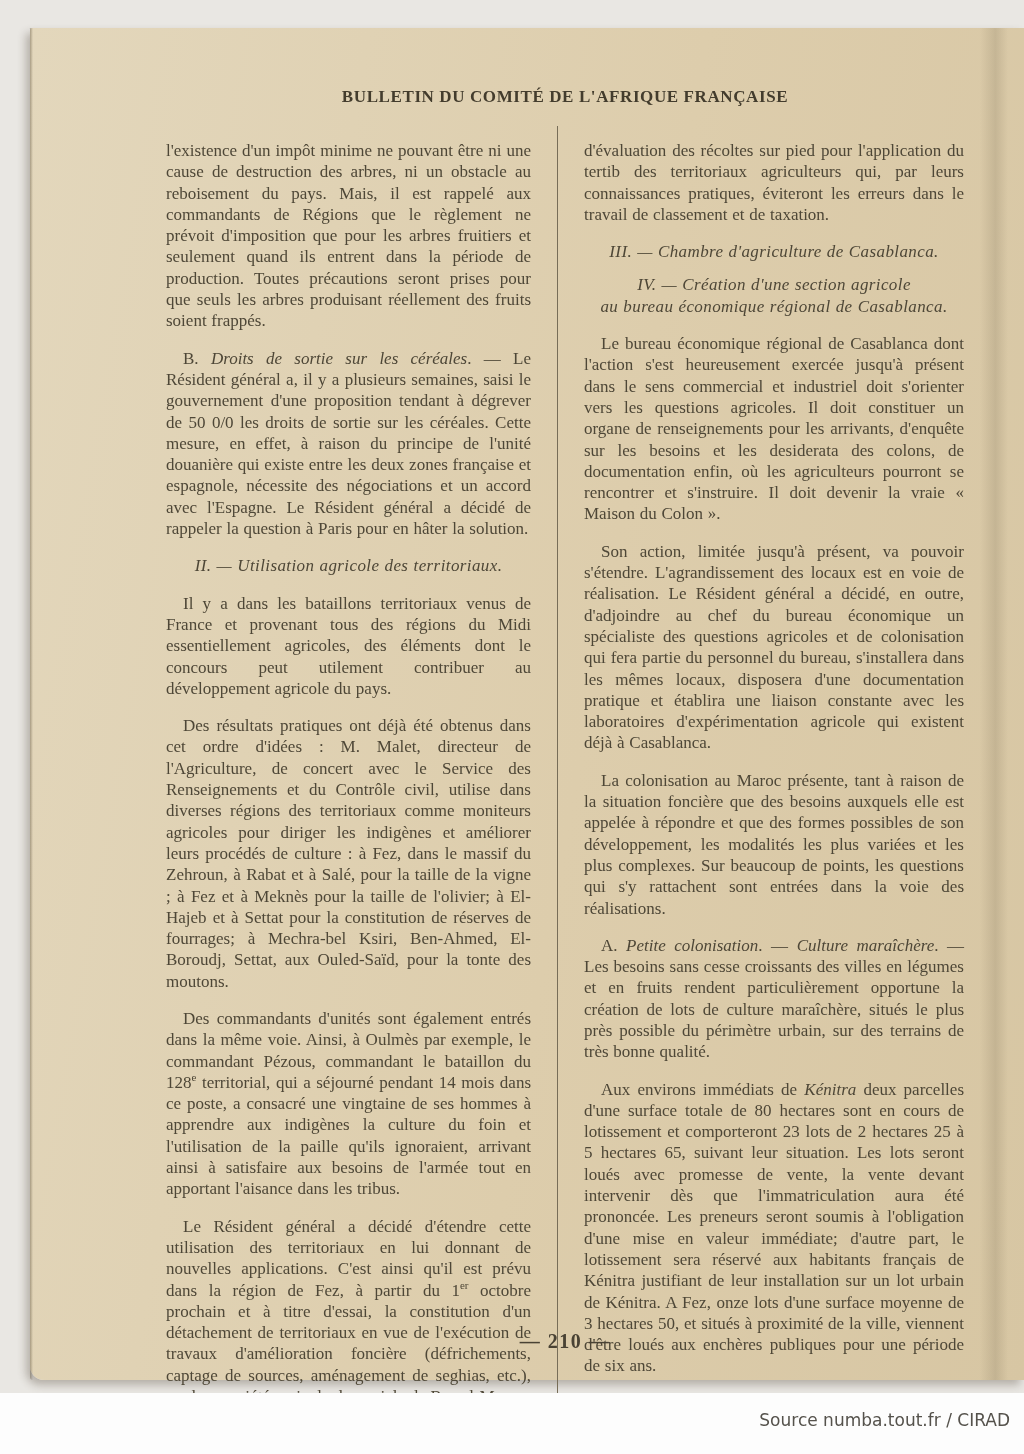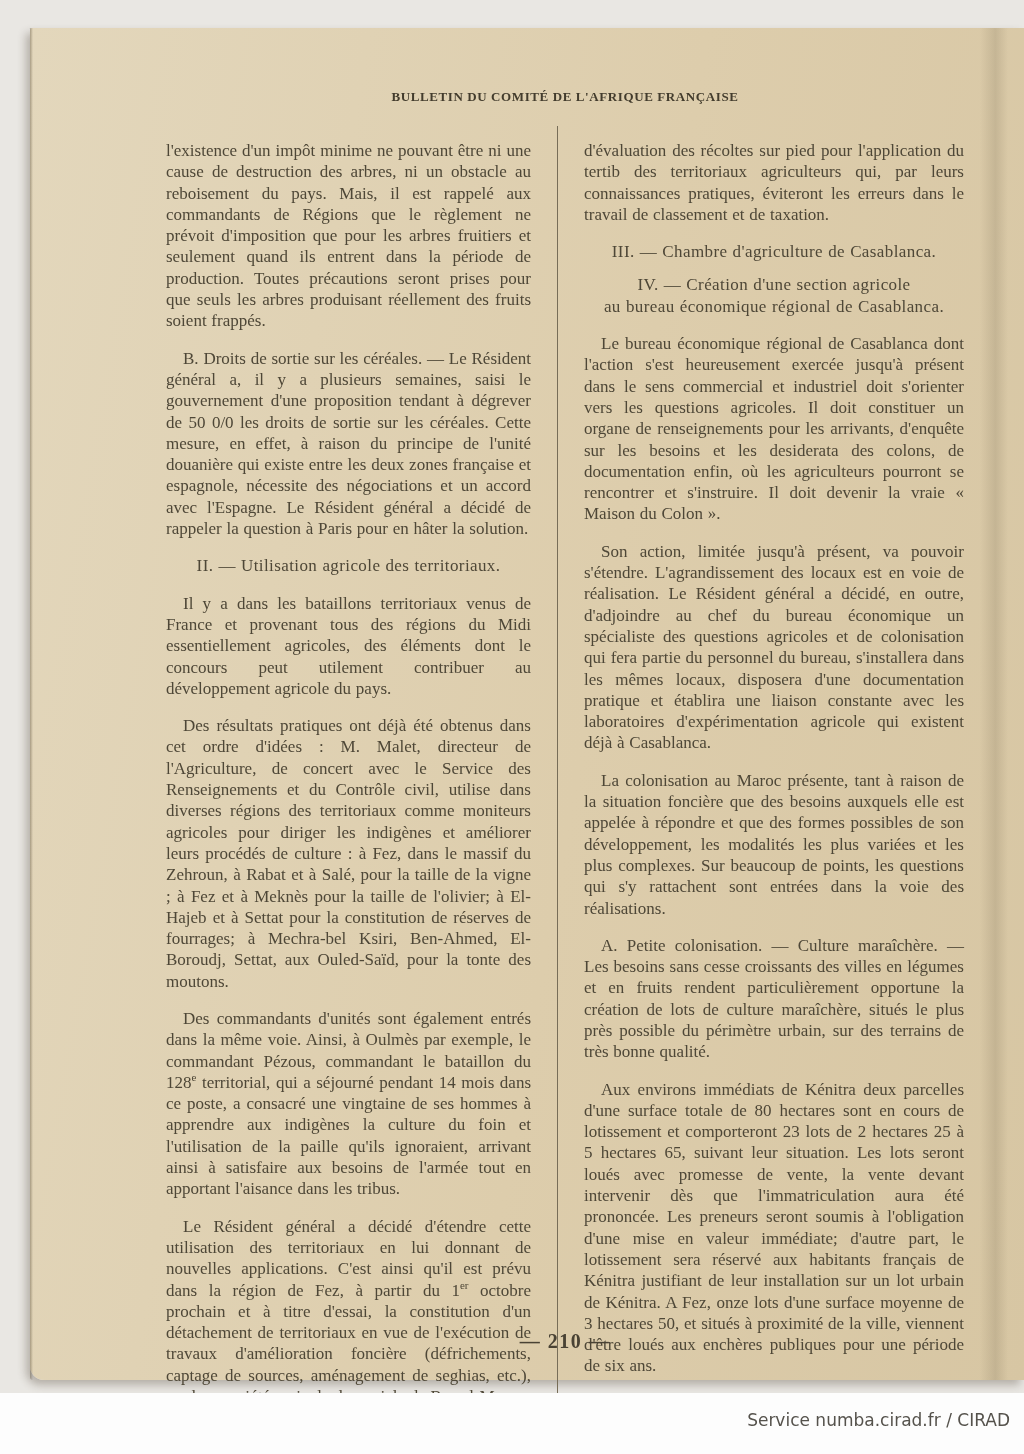--- a/index.html
+++ b/index.html
@@ -15,40 +15,40 @@
   .paper::before { content:''; position:absolute; left:0; top:0; bottom:0; width:3px;
     background:linear-gradient(90deg,rgba(80,68,48,.40),rgba(80,68,48,0));
     border-radius:2px 0 0 14px; }
   .paper::after { content:''; position:absolute; right:16px; top:0; bottom:0; width:28px;
     background:linear-gradient(90deg,rgba(0,0,0,0) 0%,rgba(96,84,60,.17) 55%,rgba(0,0,0,0) 100%); }
 
   .content { position:absolute; left:120px; top:0; width:830px; height:100%; }
 
   .header {
     margin-top:58px; text-align:center;
-    font-weight:700; font-size:13px; line-height:22px;
+    font-weight:700; font-size:17px; line-height:22px;
     letter-spacing:.6px; color:#433c2d;
   }
 
   .columns {
     display:flex; margin-top:16px;
     color:#4e4737; font-size:17px; line-height:21.3px;
     text-align:justify; word-spacing:.5px;
   }
   .col.left  { width:397px; }
   .col.right { width:412px; }
   .divider { width:1px; background:#776d58; margin:2px 10px 0 10px; }
 
   .col p, .col h3 { margin:16px; padding:0; }
   p.para.indent { text-indent:17px; }
   h3.heading {
     font-weight:400; font-size:17px; text-align:center;
     margin:12px 0 9px; letter-spacing:.4px;
   }
-  .it { }
+  .it { font-style:italic; }
   sup { font-size:11px; line-height:0; }
 
   .pagenum {
     position:absolute; top:1302px; width:830px; text-align:center;
     font-weight:700; font-size:20px; color:#494234; letter-spacing:1.5px;
   }
 
   .credit-bar { position:absolute; left:0; right:0; bottom:0; height:61px; background:#fdfdfd; }
   .credit {
     position:absolute; right:14px; top:17px;
@@ -82,15 +82,15 @@
             <p class="para indent"><span>La colonisation au Maroc présente, tant à raison de la situation foncière que des besoins auxquels elle est appelée à répondre et que des formes possibles de son développement, les modalités les plus variées et les plus complexes. Sur beaucoup de points, les questions qui s'y rattachent sont entrées dans la voie des réalisations.</span></p>
             <p class="para indent"><span>A. </span><span class="it">Petite colonisation</span><span>. — </span><span class="it">Culture maraîchère</span><span>. — Les besoins sans cesse croissants des villes en légumes et en fruits rendent particulièrement opportune la création de lots de culture maraîchère, situés le plus près possible du périmètre urbain, sur des terrains de très bonne qualité.</span></p>
             <p class="para indent"><span>Aux environs immédiats de </span><span class="it">Kénitra</span><span> deux parcelles d'une surface totale de 80 hectares sont en cours de lotissement et comporteront 23 lots de 2 hectares 25 à 5 hectares 65, suivant leur situation. Les lots seront loués avec promesse de vente, la vente devant intervenir dès que l'immatriculation aura été prononcée. Les preneurs seront soumis à l'obligation d'une mise en valeur immédiate; d'autre part, le lotissement sera réservé aux habitants français de Kénitra justifiant de leur installation sur un lot urbain de Kénitra. A Fez, onze lots d'une surface moyenne de 3 hectares 50, et situés à proximité de la ville, viennent d'être loués aux enchères publiques pour une période de six ans.</span></p>
             <p class="para indent"><span>En ce qui concerne </span><span class="it">Utilisation</span><span>, la direction de l'Agriculture étudie un projet de lotissement sur</span></p>
           </div>
       </div>
       <div class="pagenum">— 210 —</div>
     </div>
   </div>
   <div class="credit-bar">
-    <span class="credit">Service numba.cirad.fr / CIRAD</span>
+    <span class="credit">Source numba.tout.fr / CIRAD</span>
   </div>
 </div>
 
 </body></html>

